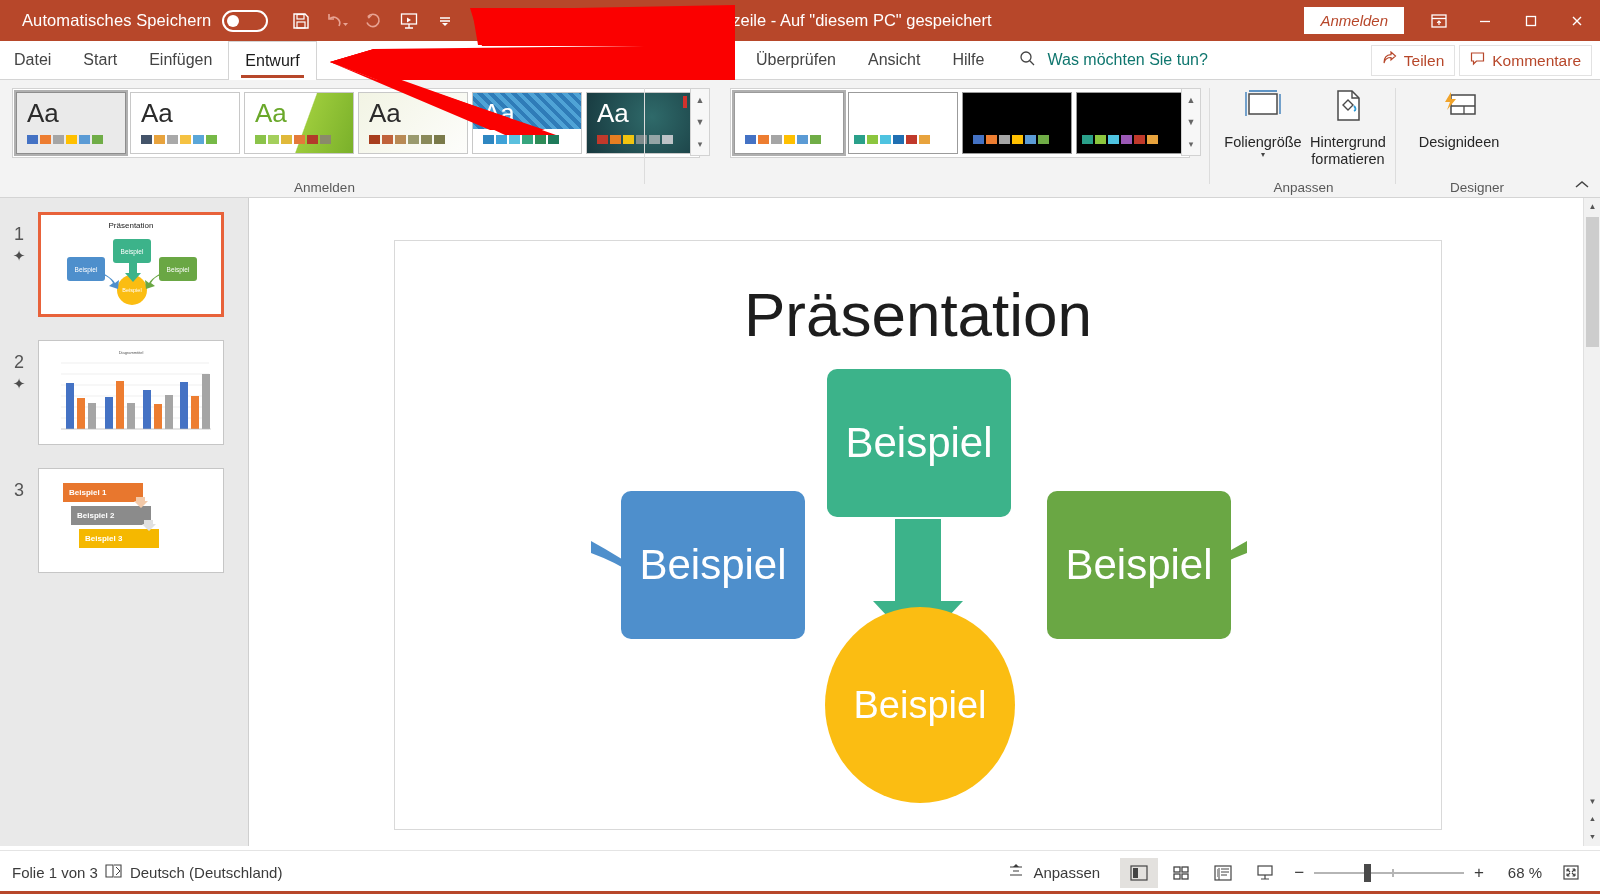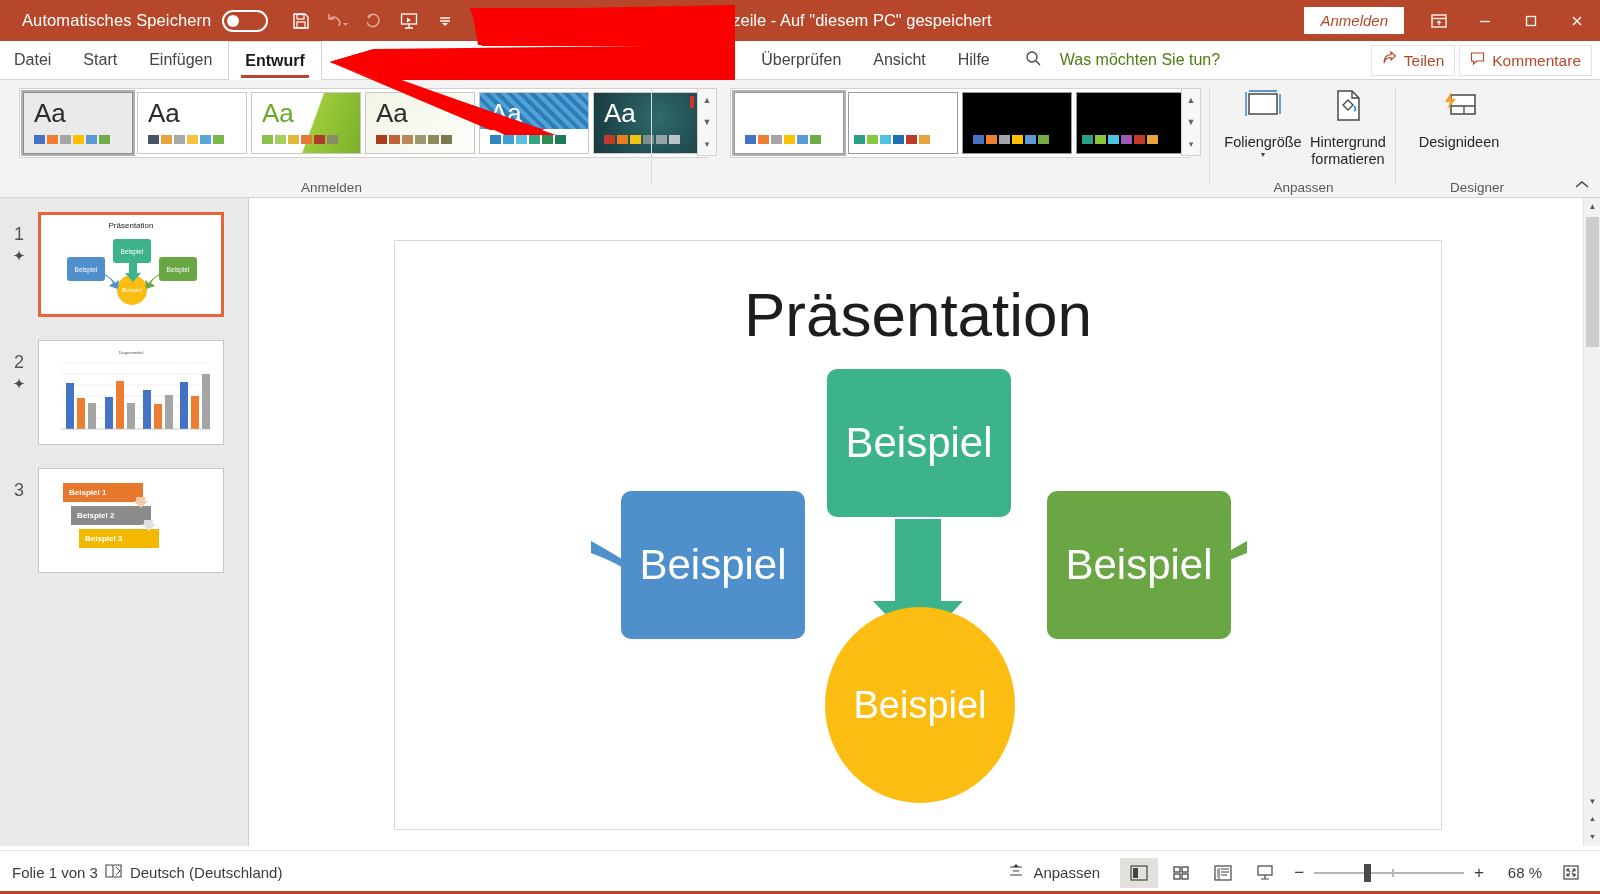--- a/index.html
+++ b/index.html
@@ -55,23 +55,23 @@
     font-size: 16px; color: #444444; padding: 0 16px; height: 39px;
     display: flex; align-items: center; cursor: pointer; position: relative;
     white-space: nowrap;
   }
   .tab.first { color: #444; padding-left: 14px; }
   .tab.active { color: #1a1a1a; }
   .tab.active::after {
     content: ""; position: absolute; left: 12px; right: 12px; bottom: 2px; height: 2.5px;
     background: #b7472a;
   }
-  .tab.active { border-left: 1px solid #d4d4d4; border-right: 1px solid #d4d4d4; border-top: 1px solid #d4d4d4; background:#fff;font-weight:bold; }
+  .tab.active { border-left: 1px solid #d4d4d4; border-right: 1px solid #d4d4d4; border-top: 1px solid #d4d4d4; background:#fff; }
   .searchbox { display: flex; align-items: center; margin-left: 18px; gap: 10px; }
-  .searchbox .txt { font-size: 16px; color: #4d7c0f; margin-left: 7px; }
+  .searchbox .txt { font-size: 16px; color: #0f766e; }
   .tabbar-right { position: absolute; right: 8px; top: 0; height: 39px; display: flex; align-items: center; gap: 4px; }
   .tb-act {
     display: flex; align-items: center; gap: 7px; font-size: 15.5px; color: #b7472a;
     padding: 5px 10px; border: 1px solid #e2e2e2; background: #fff; cursor: pointer; white-space: nowrap;
   }
 
   
   .ribbon {
     position: absolute; left: 0; top: 80px; width: 1600px; height: 118px;
     background: #f3f3f3; border-bottom: 1px solid #d4d4d4;
@@ -312,21 +312,21 @@
               <path d="M1.5 2h12v8h-7l-3 3v-3h-2z" fill="none" stroke="#b7472a" stroke-width="1.2"></path>
             </svg>
         </span>
         <span>Kommentare</span>
       </div>
     </div>
   </div>
 
   <div class="ribbon">
 
-    <div class="rgroup" style="left:11px;width:641px">
+    <div class="rgroup" style="left:4px;width:641px">
       <div class="gallery" style="left:8px">
         <div class="thumb sel">
           <span class="aa">Aa</span>
           <div class="swatches">
             <span class="sw" style="background:#4472c4"></span>
               <span class="sw" style="background:#ed7d31"></span>
               <span class="sw" style="background:#a5a5a5"></span>
               <span class="sw" style="background:#ffc000"></span>
               <span class="sw" style="background:#5b9bd5"></span>
               <span class="sw" style="background:#70ad47"></span>

